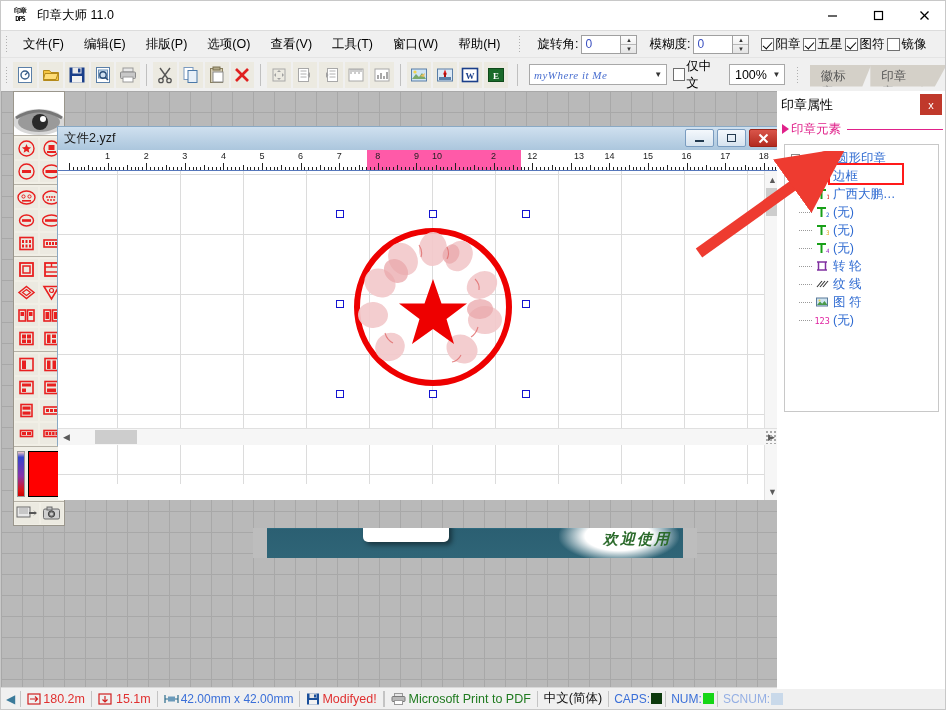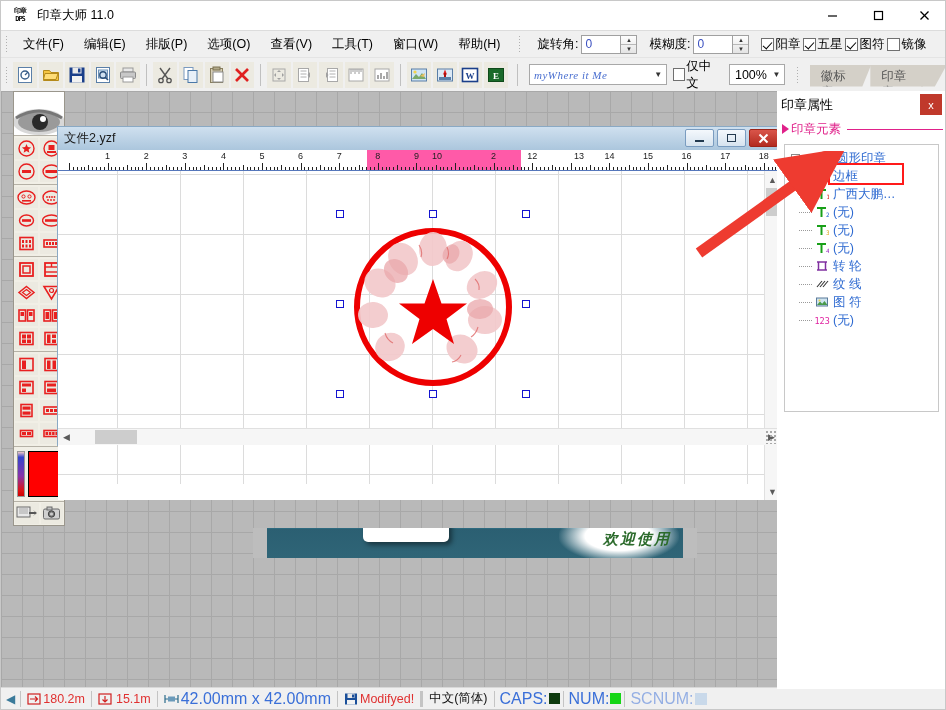--- a/index.html
+++ b/index.html
@@ -298,21 +298,21 @@
 
   
   #statusbar {
     position:absolute; left:0; bottom:0; width: 946px; height: 22px;
     background:#f0f0f0; border-top: 1px solid #d8d8d8;
     display:flex; align-items:center;
   }
   .sb-item { display:flex; align-items:center; padding: 0 6px; height: 20px; white-space: nowrap; }
   .sb-sep { width:1px; height: 16px; background:#c4c4c4; }
   .sb-red { color:#e03030; font-size: 12.5px; }
-  .sb-blue { color:#3a6fd8; font-size: 16px; }
+  .sb-blue { color:#3a6fd8; font-size: 12px; }
   .sb-green { color:#1f7a1f; font-size: 12.5px; }
   .sb-black { color:#111; font-size: 12.5px; }
   .sb-left-arrow { color:#3a7a9a; font-size: 12px; padding: 0 5px; }
 </style>
 </head>
 <body>
 
 <div id="app">
 
   <div id="desk-left"></div>
@@ -1338,20 +1338,28 @@
           <rect x="3.5" y="1.5" width="7" height="4.5" fill="#e8e8e8"></rect>
           <rect x="8" y="2.5" width="2" height="3" fill="#1a4f9a"></rect>
           <rect x="3" y="8" width="8" height="4.5" fill="#f2f2f2"></rect>
         </svg>
       <span class="sb-red" style="margin-left:2px">Modifyed!</span>
     </div>
     <div class="sb-sep"></div>
 
     <div class="sb-sep"></div>
 
+    <div class="sb-item">
+      <svg width="15" height="14" viewBox="0 0 15 14">
+          <rect x="3.5" y="1.5" width="8" height="3" fill="#e8e8e8" stroke="#999"></rect>
+          <rect x="1" y="4.5" width="13" height="5" rx="1" fill="#b8b8b8" stroke="#7a7a7a"></rect>
+          <rect x="3.5" y="8.5" width="8" height="4" fill="#fff" stroke="#999"></rect>
+        </svg>
+      <span class="sb-green" style="margin-left:3px">Microsoft Print to PDF</span>
+    </div>
     <div class="sb-sep"></div>
 
     <div class="sb-item">
       <span class="sb-black">中文(简体)</span>
     </div>
     <div class="sb-sep"></div>
 
     <div class="sb-item" style="padding:0 3px 0 5px">
       <span class="sb-blue">CAPS:</span>
       <span style="width:11px;height:11px;background:#0d3a0d;display:inline-block;margin-left:1px"></span>

